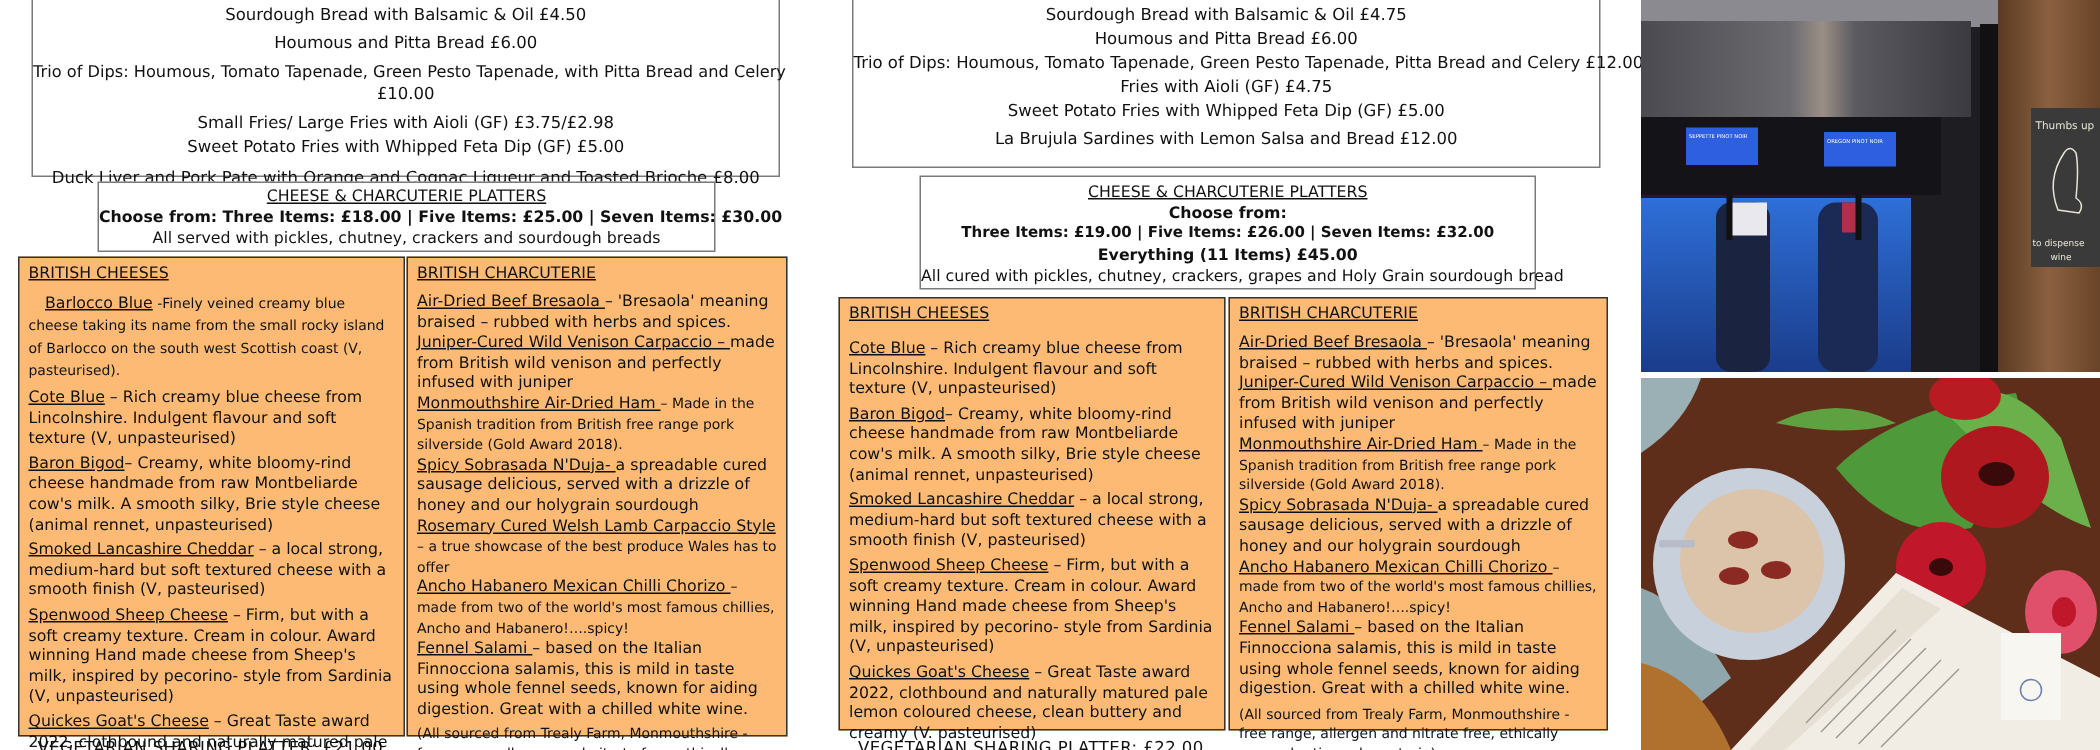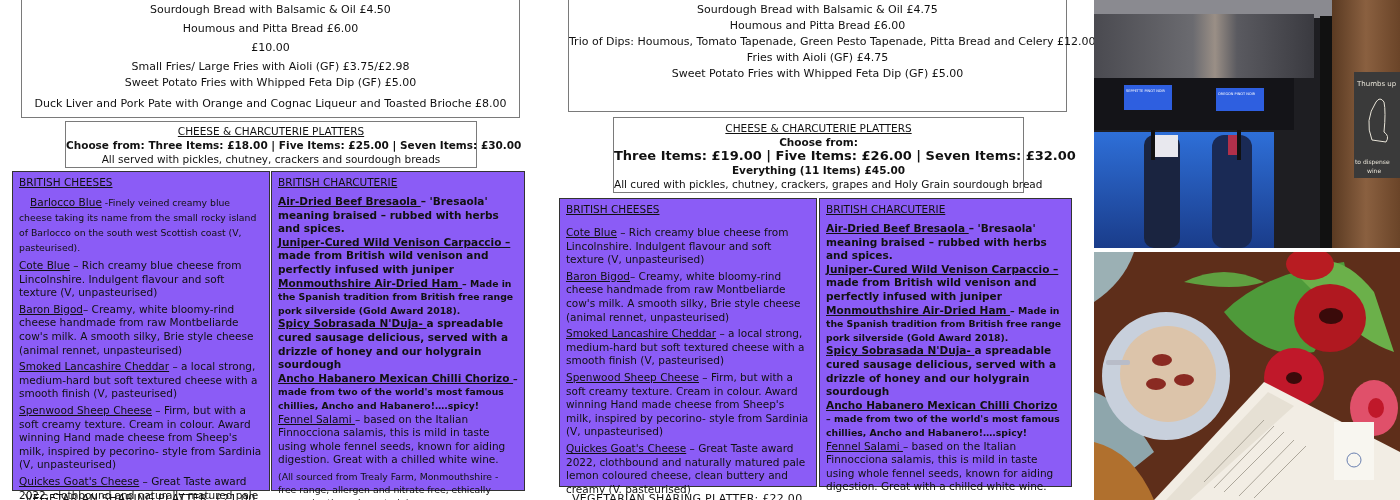--- a/index.html
+++ b/index.html
@@ -3,36 +3,37 @@
 <meta charset="utf-8">
 <style>
   * { box-sizing: border-box; margin: 0; padding: 0; }
   html, body { width: 1400px; height: 500px; overflow: hidden; background: #ffffff; }
   body { position: relative; font-family: "DejaVu Sans", sans-serif; color: #111; }
   .box { position: absolute; border: 1px solid #7a7a7a; background: #fff; }
   .center { text-align: center; }
   .line { font-size: 11px; line-height: 15px; white-space: nowrap; }
   .u { text-decoration: underline; }
   .b { font-weight: bold; }
-  .col { position: absolute; border: 1px solid #333; background: #8b5cf6; padding: 4px 6px; }
+  .col { position: absolute; border: 1px solid #333; background: #fdba74; padding: 4px 6px; }
   .col .hd { font-size: 10.5px; text-decoration: underline; margin-bottom: 6px; line-height: 13px; }
   .entry { font-size: 10.5px; line-height: 13.6px; margin-bottom: 3px; }
   .entry .nm { text-decoration: underline; }
   .entry.small { font-size: 9.3px; line-height: 13px; }
-  .entry.tight { margin-bottom: 0; font-weight: bold; }
+  .entry.tight { margin-bottom: 0; }
   .footer-line { position: absolute; font-size: 11px; white-space: nowrap; letter-spacing: 0.3px; }
   .photo { position: absolute; overflow: hidden; }
 </style>
 </head>
 <body>
 
 <div class="box" style="left:21px; top:-5px; width:499px; height:123px;">
   <div class="center" style="padding-top:6px;">
     <div class="line" style="margin-bottom:4px;">Sourdough Bread with Balsamic &amp; Oil £4.50</div>
     <div class="line" style="margin-bottom:4px;">Houmous and Pitta Bread £6.00</div>
+    <div class="line" style="font-size:10.8px;">Trio of Dips: Houmous, Tomato Tapenade, Green Pesto Tapenade, with Pitta Bread and Celery</div>
     <div class="line" style="margin-bottom:4px;">£10.00</div>
     <div class="line" style="margin-bottom:1px;">Small Fries/ Large Fries with Aioli (GF) £3.75/£2.98</div>
     <div class="line" style="margin-bottom:6px;">Sweet Potato Fries with Whipped Feta Dip (GF) £5.00</div>
     <div class="line">Duck Liver and Pork Pate with Orange and Cognac Liqueur and Toasted Brioche £8.00</div>
   </div>
 </div>
 
 <div class="box center" style="left:65px; top:121px; width:412px; height:47px; padding-top:3px;">
   <div class="line u" style="font-size:10.5px; line-height:13px;">CHEESE &amp; CHARCUTERIE PLATTERS</div>
   <div class="line b" style="font-size:10.5px; line-height:15px;">Choose from: Three Items: £18.00 | Five Items: £25.00 | Seven Items: £30.00</div>
@@ -48,41 +49,43 @@
   <div class="entry"><span class="nm">Spenwood Sheep Cheese</span><span> – Firm, but with a soft creamy texture. Cream in colour. Award winning Hand made cheese from Sheep's milk, inspired by pecorino- style from Sardinia (V, unpasteurised)</span></div>
   <div class="entry"><span class="nm">Quickes Goat's Cheese</span><span> – Great Taste award 2022, clothbound and naturally matured pale lemon coloured cheese, clean buttery and creamy (V. pasteurised)</span></div>
 </div>
 
 <div class="col" style="left:271px; top:171px; width:254px; height:320px;">
   <div class="hd">BRITISH CHARCUTERIE</div>
   <div class="entry tight"><span class="nm">Air-Dried Beef Bresaola </span><span>– 'Bresaola' meaning braised – rubbed with herbs and spices.</span></div>
   <div class="entry tight"><span class="nm">Juniper-Cured Wild Venison Carpaccio – </span><span>made from British wild venison and perfectly infused with juniper</span></div>
   <div class="entry tight"><span class="nm" style="font-size:10.5px;">Monmouthshire Air-Dried Ham </span><span style="font-size:9.3px;">– Made in the Spanish tradition from British free range pork silverside (Gold Award 2018).</span></div>
   <div class="entry tight"><span class="nm">Spicy Sobrasada N'Duja- </span><span>a spreadable cured sausage delicious, served with a drizzle of honey and our holygrain sourdough</span></div>
+  <div class="entry tight"><span class="nm" style="font-size:10.5px;">Rosemary Cured Welsh Lamb Carpaccio Style</span><span style="font-size:9.3px;"> – a true showcase of the best produce Wales has to offer</span></div>
   <div class="entry tight"><span class="nm" style="font-size:10.5px;">Ancho Habanero Mexican Chilli Chorizo </span><span style="font-size:9.3px;">– made from two of the world's most famous chillies, Ancho and Habanero!….spicy!</span></div>
   <div class="entry"><span class="nm">Fennel Salami </span><span>– based on the Italian Finnocciona salamis, this is mild in taste using whole fennel seeds, known for aiding digestion. Great with a chilled white wine.</span></div>
   <div class="entry small">(All sourced from Trealy Farm, Monmouthshire - free range, allergen and nitrate free, ethically sourced artisan charcuterie)</div>
 </div>
 
 <div class="footer-line" style="left:25px; top:492px;">VEGETARIAN SHARING PLATTER: £21.00</div>
 
 <div class="box" style="left:568px; top:-5px; width:499px; height:117px;">
   <div class="center" style="padding-top:6px;">
     <div class="line" style="margin-bottom:1px;">Sourdough Bread with Balsamic &amp; Oil £4.75</div>
     <div class="line" style="margin-bottom:1px;">Houmous and Pitta Bread £6.00</div>
     <div class="line" style="font-size:11px; margin-bottom:1px;">Trio of Dips: Houmous, Tomato Tapenade, Green Pesto Tapenade, Pitta Bread and Celery £12.00</div>
     <div class="line" style="margin-bottom:1px;">Fries with Aioli (GF) £4.75</div>
     <div class="line" style="margin-bottom:4px;">Sweet Potato Fries with Whipped Feta Dip (GF) £5.00</div>
+    <div class="line">La Brujula Sardines with Lemon Salsa and Bread £12.00</div>
   </div>
 </div>
 
 <div class="box center" style="left:613px; top:117px; width:411px; height:76px; padding-top:3px;">
   <div class="line u" style="font-size:10.5px; line-height:14px;">CHEESE &amp; CHARCUTERIE PLATTERS</div>
   <div class="line b" style="font-size:10.5px; line-height:14px;">Choose from:</div>
-  <div class="line b" style="font-size:13px; line-height:14px;">Three Items: £19.00 | Five Items: £26.00 | Seven Items: £32.00</div>
+  <div class="line b" style="font-size:10px; line-height:14px;">Three Items: £19.00 | Five Items: £26.00 | Seven Items: £32.00</div>
   <div class="line b" style="font-size:10.5px; line-height:14px;">Everything (11 Items) £45.00</div>
   <div class="line" style="font-size:10.5px; line-height:14px;">All cured with pickles, chutney, crackers, grapes and Holy Grain sourdough bread</div>
 </div>
 
 <div class="col" style="left:559px; top:198px; width:258px; height:289px;">
   <div class="hd" style="margin-bottom:10px;">BRITISH CHEESES</div>
   <div class="entry"><span class="nm">Cote Blue</span><span> – Rich creamy blue cheese from Lincolnshire. Indulgent flavour and soft texture (V, unpasteurised)</span></div>
   <div class="entry"><span class="nm">Baron Bigod</span><span>– Creamy, white bloomy-rind cheese handmade from raw Montbeliarde cow's milk. A smooth silky, Brie style cheese (animal rennet, unpasteurised)</span></div>
   <div class="entry"><span class="nm">Smoked Lancashire Cheddar</span><span> – a local strong, medium-hard but soft textured cheese with a smooth finish (V, pasteurised)</span></div>
   <div class="entry"><span class="nm">Spenwood Sheep Cheese</span><span> – Firm, but with a soft creamy texture. Cream in colour. Award winning Hand made cheese from Sheep's milk, inspired by pecorino- style from Sardinia (V, unpasteurised)</span></div>

